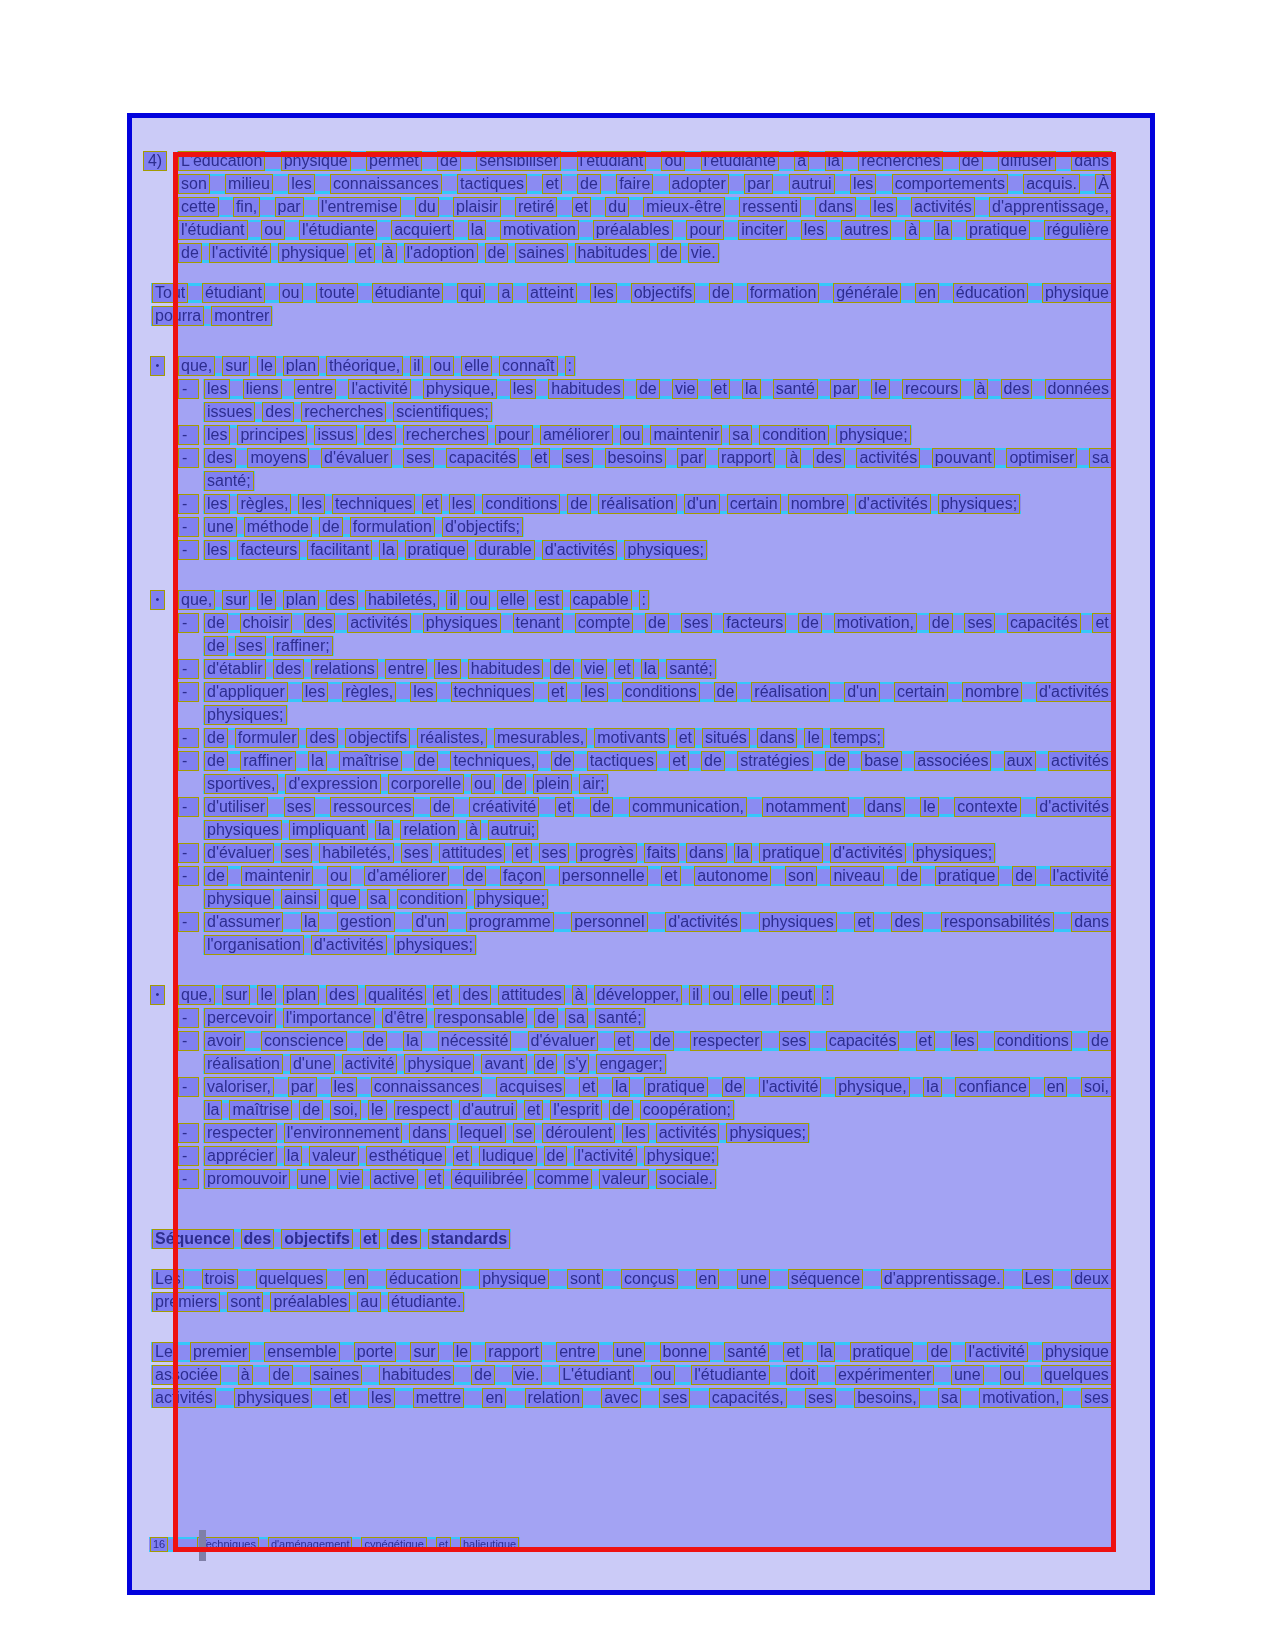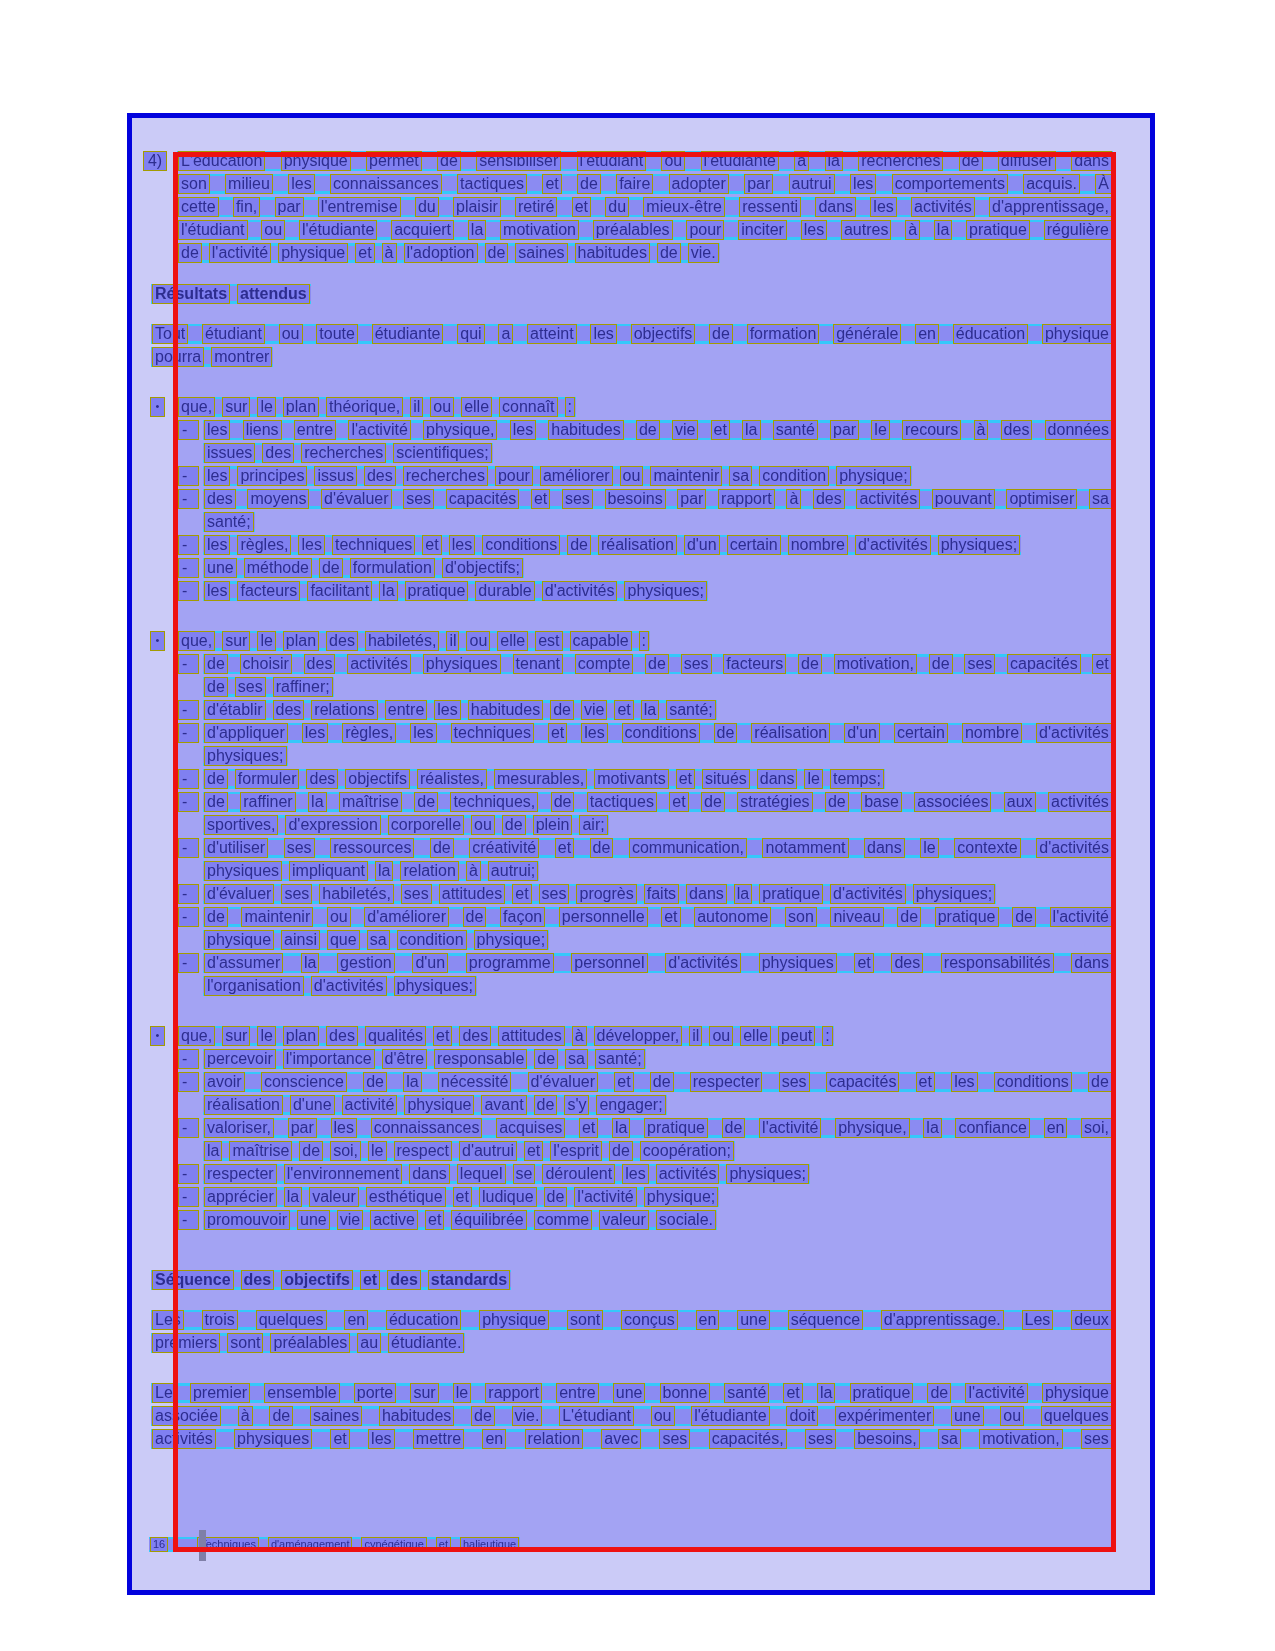--- a/index.html
+++ b/index.html
@@ -138,26 +138,20 @@
           <span class="word">et</span>
           <span class="word">à</span>
           <span class="word">l'adoption</span>
           <span class="word">de</span>
           <span class="word">saines</span>
           <span class="word">habitudes</span>
           <span class="word">de</span>
           <span class="word">vie.</span>
         </div>
       </div>
-      <div class="blk-heading bold">
-        <div class="line">
-          <span class="word">Résultats</span>
-          <span class="word">attendus</span>
-        </div>
-      </div>
       <div class="blk-para">
         <div class="line justify">
           <span class="word">Tout</span>
           <span class="word">étudiant</span>
           <span class="word">ou</span>
           <span class="word">toute</span>
           <span class="word">étudiante</span>
           <span class="word">qui</span>
           <span class="word">a</span>
           <span class="word">atteint</span>

